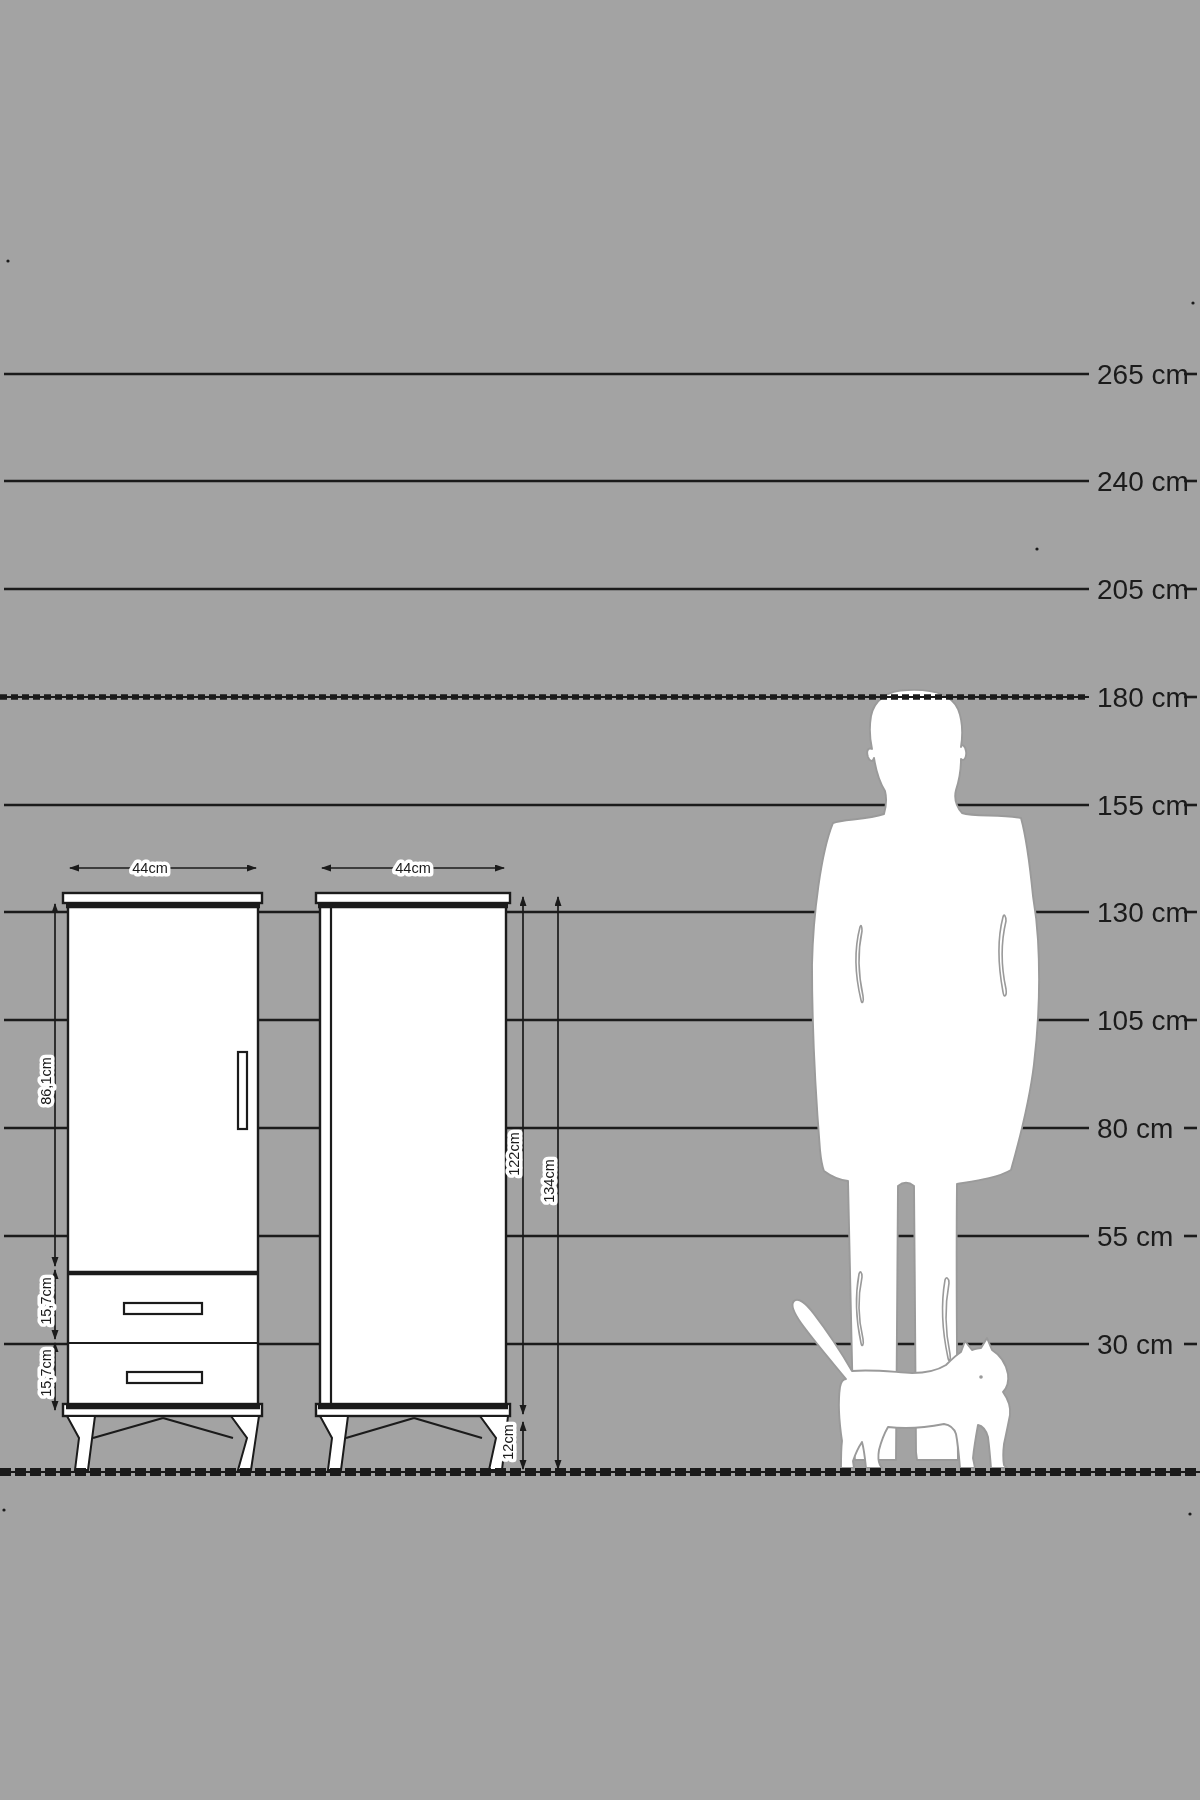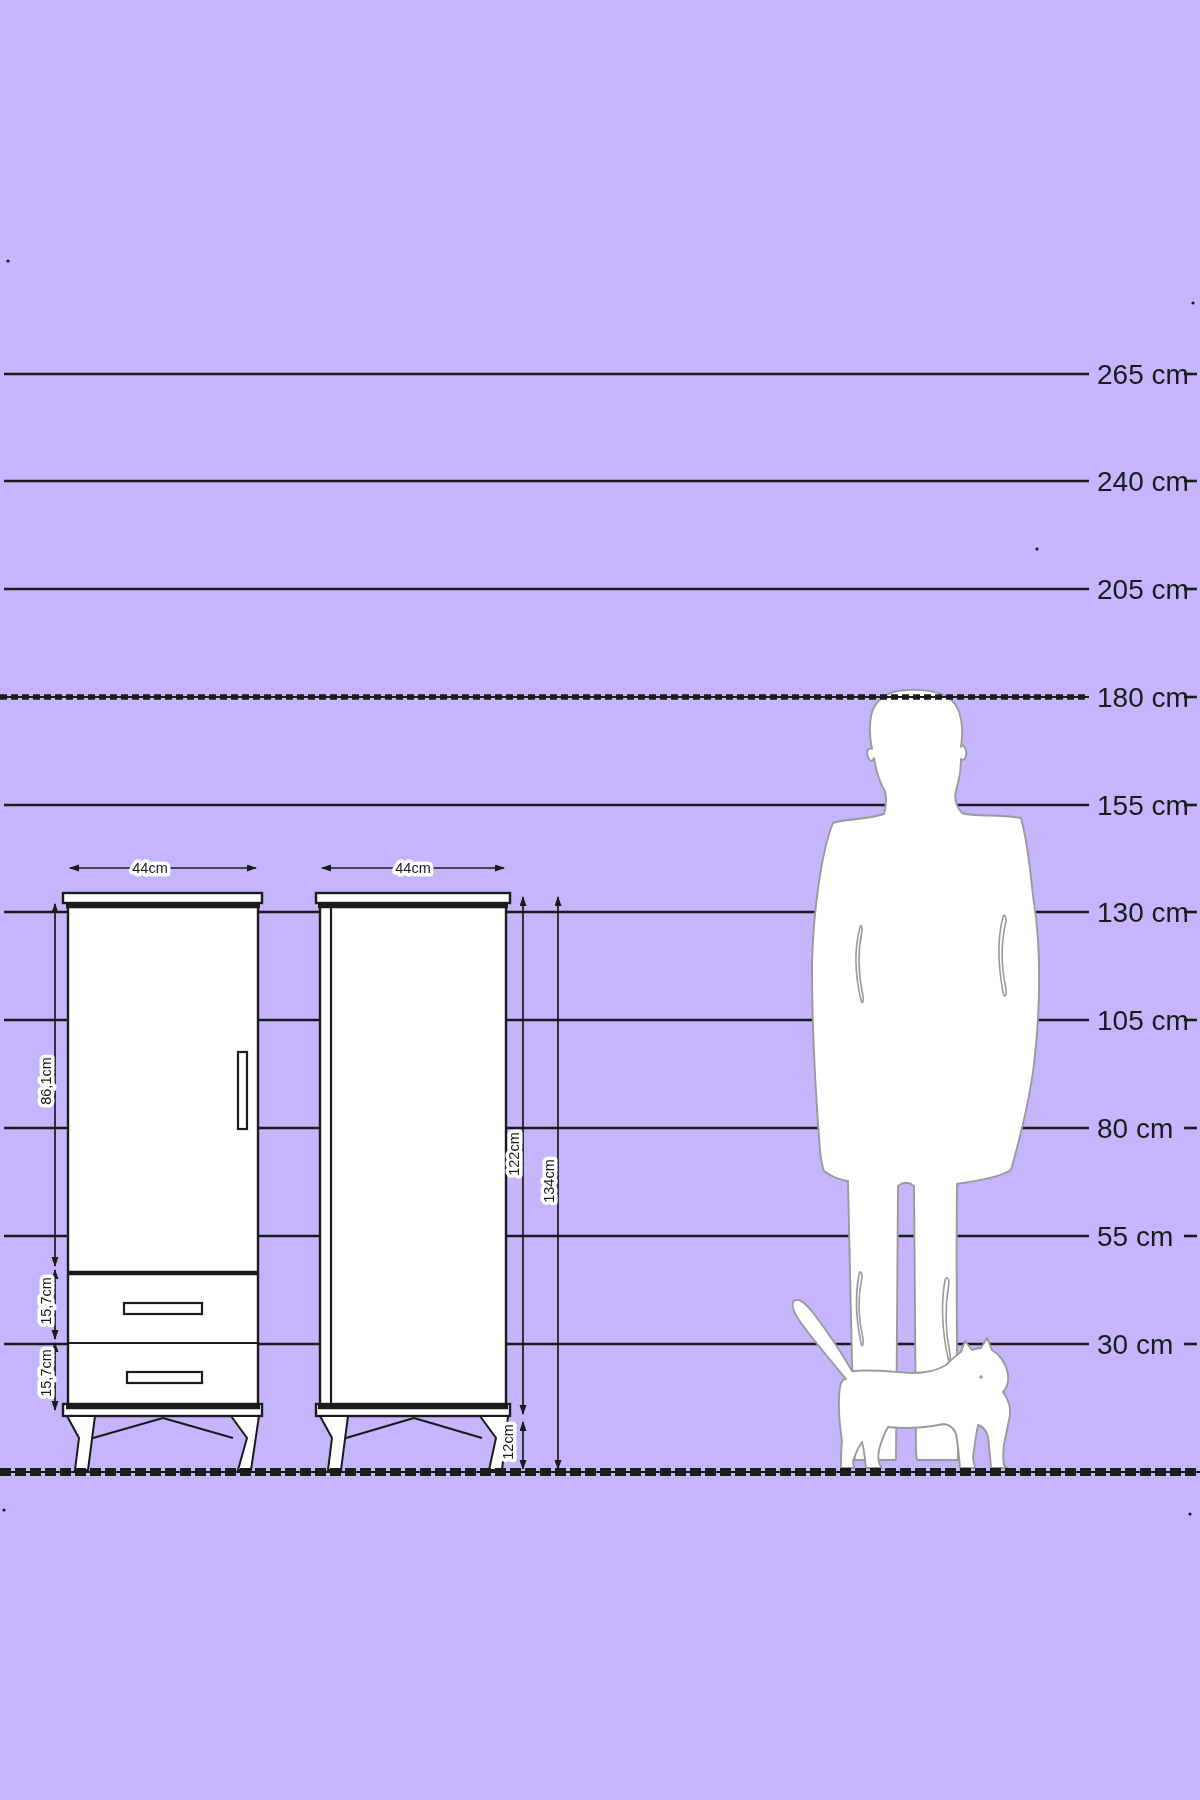--- a/index.html
+++ b/index.html
@@ -1,16 +1,16 @@
 <!DOCTYPE html>
 <html><head>
 <meta charset="utf-8">
 <style>
   html,body{margin:0;padding:0;background:#ffffff;}
-  .stage{width:1200px;height:1800px;position:relative;background:#c4b5fd;}
+  .stage{width:1200px;height:1800px;position:relative;background:#a3a3a3;}
   svg{display:block;}
   .rl{stroke:#1b1b1b;stroke-width:2.6;}
   .rlabel{font-family:"Liberation Sans",sans-serif;font-size:28px;fill:#1b1b1b;}
   .dim{stroke:#1b1b1b;stroke-width:1.7;fill:none;}
   .dlabel{font-family:"Liberation Sans",sans-serif;font-size:14.5px;fill:#1b1b1b;
           paint-order:stroke fill;stroke:#ffffff;stroke-width:7px;stroke-linejoin:round;}
   .cab{fill:#ffffff;stroke:#1b1b1b;stroke-width:2.4;}
   .cabthick{stroke:#1b1b1b;stroke-width:4.6;}
   .cabthin{stroke:#1b1b1b;stroke-width:2.2;fill:none;}
   .leg{fill:#ffffff;stroke:#1b1b1b;stroke-width:2;}

